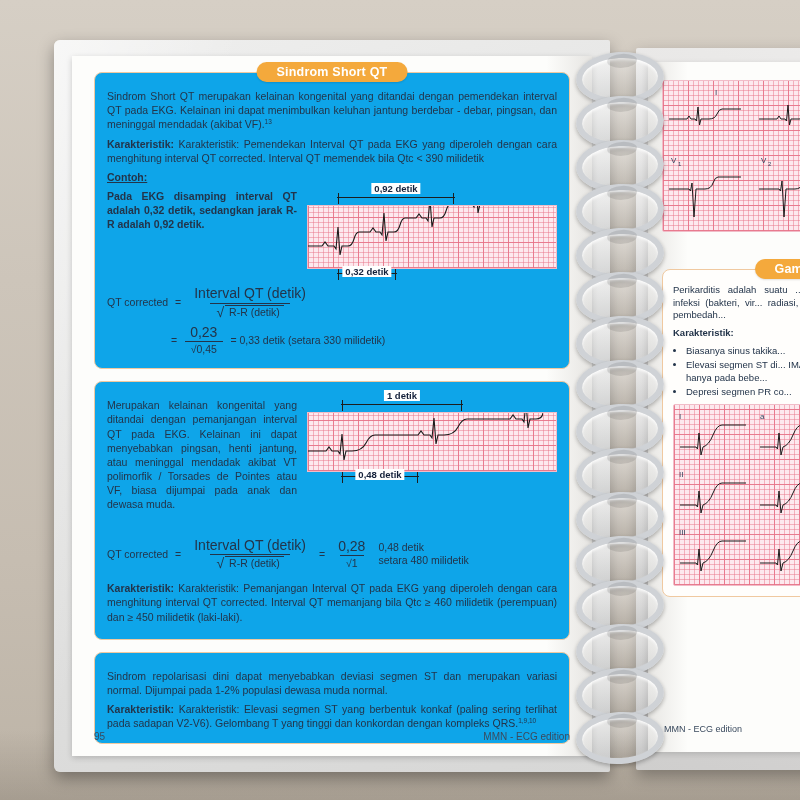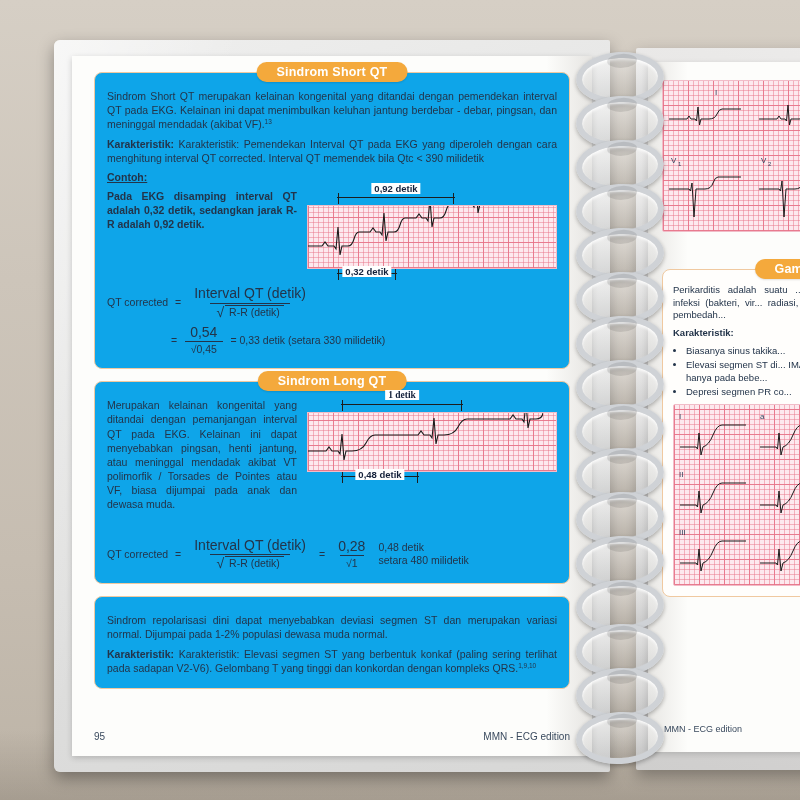--- a/index.html
+++ b/index.html
@@ -196,48 +196,47 @@
                     <span class="rad">√</span>
                     <span class="inner">R-R (detik)</span>
                   </span>
               </span>
             </span>
           </div>
 
           <div class="formula" style="margin-left:64px;">
             <span>=</span>
             <span class="frac">
-              <span class="num">0,54</span>
+              <span class="num">0,23</span>
               <span class="den">√0,45</span>
             </span>
             <span>= 0,33 detik (setara 330 milidetik)</span>
           </div>
         </div>
       </div>
 
       <div class="sec">
         <div class="sec-box">
-          <div class="sec-title">Sindrom Long QT</div>
 
           <div style="display:flex;gap:10px;align-items:flex-start;">
             <div style="width:190px;">
               <p>Merupakan kelainan kongenital yang ditandai dengan pemanjangan interval QT pada EKG. Kelainan ini dapat menyebabkan pingsan, henti jantung, atau meninggal mendadak akibat VT polimorfik / Torsades de Pointes atau VF, biasa dijumpai pada anak dan dewasa muda.</p>
             </div>
             <div style="flex:1;position:relative;padding-top:14px;">
               <div class="ecg" style="height:58px;">
                 <svg width="235" height="58" viewBox="0 0 235 58">
                   <path d="M0 38 H18 l3 -4 3 4 H30 l2 3 2 -20 2 26 2 -9 H44 q10 0 14 -8 q4 -8 9 -8 H110
                            l3 -4 3 4 H122 l2 3 2 -20 2 26 2 -9 H136 q10 0 14 -8 q4 -8 9 -8 H202
                            l3 -4 3 4 H214 l2 3 2 -20 2 26 2 -9 H228 q6 0 7 -6" fill="none" stroke="#1b1b1b" stroke-width="1.1"></path>
                 </svg>
               </div>
               <div class="cal" style="left:34px;width:120px;top:6px;">
                 <span class="tickL"></span>
                   <span class="tickR"></span>
-                <span class="lbl" style="top:-15px;font-family:Liberation Serif, serif;">1 detik</span>
+                <span class="lbl" style="top:-15px;">1 detik</span>
               </div>
               <div class="cal" style="left:34px;width:76px;top:78px;">
                 <span class="tickL"></span>
                   <span class="tickR"></span>
                 <span class="lbl" style="top:-8px;">0,48 detik</span>
               </div>
             </div>
           </div>
 
           <div class="formula" style="margin-top:20px;">
@@ -256,20 +255,21 @@
             <span class="frac">
               <span class="num">0,28</span>
               <span class="den">√1</span>
             </span>
             <span style="display:inline-flex;flex-direction:column;line-height:1.25;">
               <span>0,48 detik</span>
               <span>setara 480 milidetik</span>
             </span>
           </div>
 
+          <p style="margin-top:10px;"><span class="b">Karakteristik:</span> <span>Karakteristik: Pemanjangan Interval QT pada EKG yang diperoleh dengan cara menghitung interval QT corrected. Interval QT memanjang bila Qtc ≥ 460 milidetik (perempuan) dan ≥ 450 milidetik (laki-laki).</span></p>
         </div>
       </div>
 
       <div class="sec">
         <div class="sec-box" style="padding-bottom:8px;">
           <p>Sindrom repolarisasi dini dapat menyebabkan deviasi segmen ST dan merupakan variasi normal. Dijumpai pada 1-2% populasi dewasa muda normal.</p>
           <p><span class="b">Karakteristik:</span> <span>Karakteristik: Elevasi segmen ST yang berbentuk konkaf (paling sering terlihat pada sadapan V2-V6). Gelombang T yang tinggi dan konkordan dengan kompleks QRS.</span><sup>1,9,10</sup></p>
         </div>
       </div>
 

